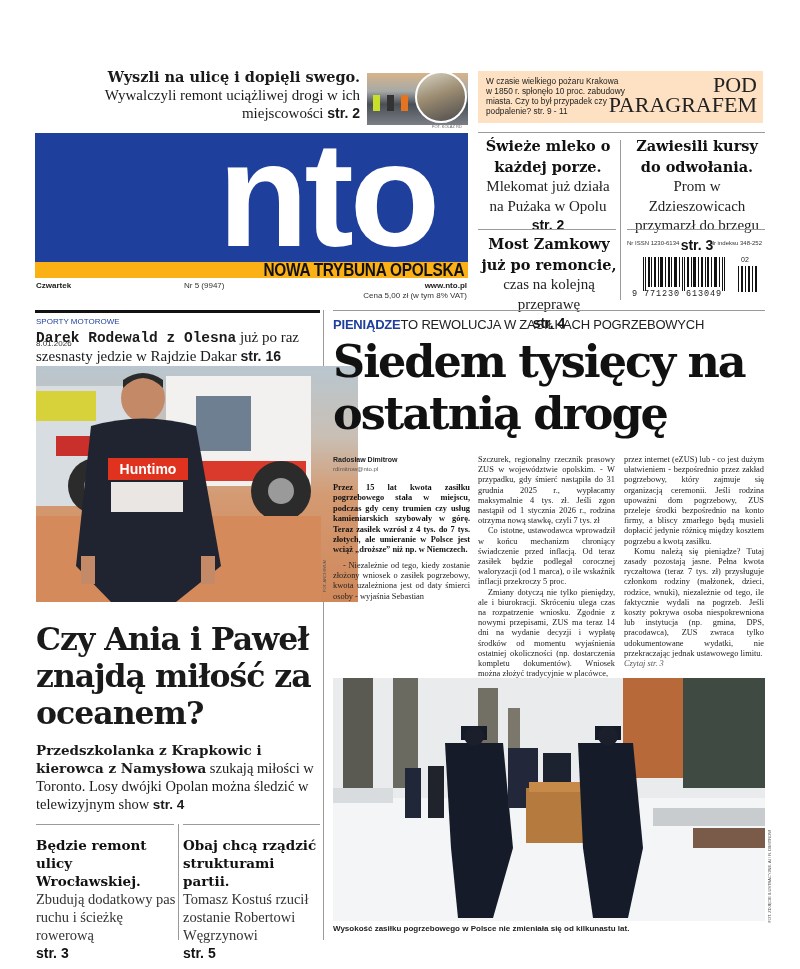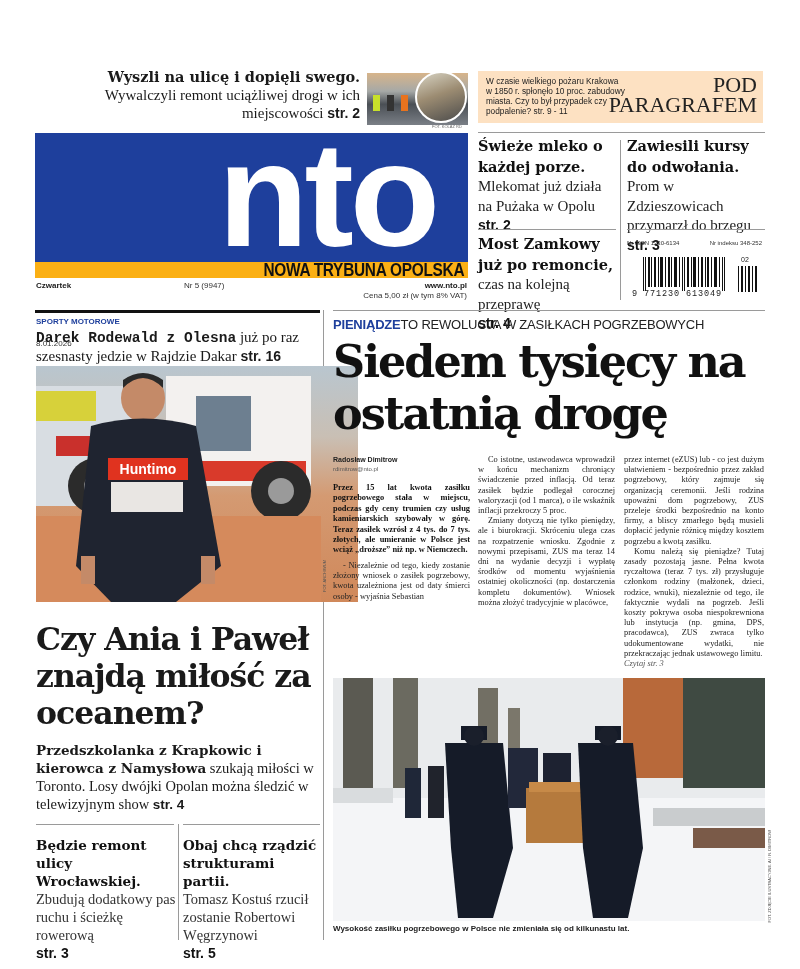--- a/index.html
+++ b/index.html
@@ -29,37 +29,37 @@
   #mast-logo { left: 218px; top: 121px; font-family: "Liberation Sans", sans-serif; font-weight: bold; font-size: 148px; color: #fff; letter-spacing: -4px; line-height: 148px; }
   #mast-yellow { left: 35px; top: 262px; width: 433px; height: 16px; background: #fbb015; }
   #mast-name { right: 336px; top: 260px; font-family: "Liberation Sans", sans-serif; font-weight: bold; font-size: 17.5px; color:#111; letter-spacing: -0.3px; transform: scaleX(0.88); transform-origin: right; }
   #mast-day { left: 36px; top: 281px; font-family: "Liberation Sans", sans-serif; font-weight: bold; font-size: 8px; }
   #mast-date { left: 36px; top: 291px; font-family: "Liberation Sans", sans-serif; font-size: 8px; color:#333;margin-top:48px; }
   #mast-issue { left: 184px; top: 281px; font-family: "Liberation Sans", sans-serif; font-size: 8px; color:#333; }
   #mast-www { right: 333px; top: 281px; font-family: "Liberation Sans", sans-serif; font-weight: bold; font-size: 8px; }
   #mast-price { right: 333px; top: 291px; font-family: "Liberation Sans", sans-serif; font-size: 8px; color:#333; }
 
   
-  .rteaser { font-size: 15px; line-height: 19.5px; color:#222; }
+  .rteaser { font-size: 15px; line-height: 19.5px; color:#222;text-align:center; }
   .rteaser b { font-family: "DejaVu Serif", serif; font-size: 14.5px; color:#111; }
   .rteaser .str { font-size: 14px; color:#111; }
   .hrule { height: 1px; background: #9a9a9a; }
   .vrule { width: 1px; background: #9a9a9a; }
 
   #issn { left: 627px; top: 240px; font-family: "Liberation Sans", sans-serif; font-size: 6px; color:#333; }
   #indeks { right: 38px; top: 240px; font-family: "Liberation Sans", sans-serif; font-size: 6px; color:#333; }
   #barcode { left: 643px; top: 257px; width: 82px; height: 34px; }
   #barcode-num { left: 632px; top: 289px; font-family: "Liberation Mono", monospace; font-size: 8.5px; letter-spacing: 0.9px; }
   #barcode2 { left: 738px; top: 266px; width: 20px; height: 26px; }
   #barcode2-num { left: 741px; top: 256px; font-family: "Liberation Sans", sans-serif; font-size: 7px; }
 
   
   #left-topbar { left: 35px; top: 310px; width: 285px; height: 3px; background: #111; }
   #col-divider { left: 323px; top: 310px; width: 1px; height: 630px; background: #9a9a9a; }
-  #kicker-sport { left: 36px; top: 317px; font-family: "Liberation Sans", sans-serif; font-weight: bold; font-size: 8px; color:#1e3f9c; }
+  #kicker-sport { left: 36px; top: 317px; font-family: "Liberation Sans", sans-serif; font-weight: normal; font-size: 8px; color:#1e3f9c; }
   #sport-head { left: 36px; top: 328px; width: 285px; font-size: 15px; line-height: 18px; }
   #sport-head b { font-family: Liberation Mono, monospace; font-size: 14.5px; }
   #sport-photo { left: 36px; top: 366px; width: 322px; height: 236px; overflow: hidden;
     background: linear-gradient(180deg,#b9c6cf 0%,#c9bfb4 30%,#d49a72 55%,#d0885a 100%); }
   #sport-photo-credit { left: 322px; top: 560px; font-size: 4px; color:#555; writing-mode: vertical-rl; transform: rotate(180deg); }
 
   #ania-title { left: 36px; top: 620px; width: 285px; font-family: "DejaVu Serif", serif; font-weight: bold; font-size: 31.5px; line-height: 37px; letter-spacing: -1px; }
   #ania-text { left: 36px; top: 741px; width: 285px; font-size: 14.5px; line-height: 18px; }
   #ania-text b { font-family: "DejaVu Serif", serif; font-size: 13.5px; }
 
@@ -252,20 +252,21 @@
   <b>PIENIĄDZE</b><span>TO REWOLUCJA W ZASIŁKACH POGRZEBOWYCH</span>
 </div>
 <div id="main-title" class="abs">Siedem tysięcy na ostatnią drogę</div>
 <div id="author" class="abs">Radosław Dimitrow</div>
 <div id="author-email" class="abs">rdimitrow@nto.pl</div>
 <div id="lead" class="abs col">Przez 15 lat kwota zasiłku pogrzebowego stała w miejscu, podczas gdy ceny trumien czy usług kamieniarskich szybowały w górę. Teraz zasiłek wzrósł z 4 tys. do 7 tys. złotych, ale umieranie w Polsce jest wciąż „droższe” niż np. w Niemczech.</div>
 <div id="col1" class="abs col">
   <p class="ind">- Niezależnie od tego, kiedy zostanie złożony wniosek o zasiłek pogrzebowy, kwota uzależniona jest od daty śmierci osoby - wyjaśnia Sebastian</p>
 </div>
 <div id="col2" class="abs col">
+  <p>Szczurek, regionalny rzecznik prasowy ZUS w województwie opolskim. - W przypadku, gdy śmierć nastąpiła do 31 grudnia 2025 r., wypłacamy maksymalnie 4 tys. zł. Jeśli zgon nastąpił od 1 stycznia 2026 r., rodzina otrzyma nową stawkę, czyli 7 tys. zł</p>
   <p class="ind">Co istotne, ustawodawca wprowadził w końcu mechanizm chroniący świadczenie przed inflacją. Od teraz zasiłek będzie podlegał corocznej waloryzacji (od 1 marca), o ile wskaźnik inflacji przekroczy 5 proc.</p>
   <p class="ind">Zmiany dotyczą nie tylko pieniędzy, ale i biurokracji. Skróceniu ulega czas na rozpatrzenie wniosku. Zgodnie z nowymi przepisami, ZUS ma teraz 14 dni na wydanie decyzji i wypłatę środków od momentu wyjaśnienia ostatniej okoliczności (np. dostarczenia kompletu dokumentów). Wniosek można złożyć tradycyjnie w placówce,</p>
 </div>
 <div id="col3" class="abs col">
   <p>przez internet (eZUS) lub - co jest dużym ułatwieniem - bezpośrednio przez zakład pogrzebowy, który zajmuje się organizacją ceremonii. Jeśli rodzina upoważni dom pogrzebowy, ZUS przeleje środki bezpośrednio na konto firmy, a bliscy zmarłego będą musieli dopłacić jedynie różnicę między kosztem pogrzebu a kwotą zasiłku.</p>
   <p class="ind">Komu należą się pieniądze? Tutaj zasady pozostają jasne. Pełna kwota ryczałtowa (teraz 7 tys. zł) przysługuje członkom rodziny (małżonek, dzieci, rodzice, wnuki), niezależnie od tego, ile faktycznie wydali na pogrzeb. Jeśli koszty pokrywa osoba niespokrewniona lub instytucja (np. gmina, DPS, pracodawca), ZUS zwraca tylko udokumentowane wydatki, nie przekraczając jednak ustawowego limitu.</p>
   <p class="cont">Czytaj str. 3</p>
 </div>
 
 <div id="main-photo" class="abs">

